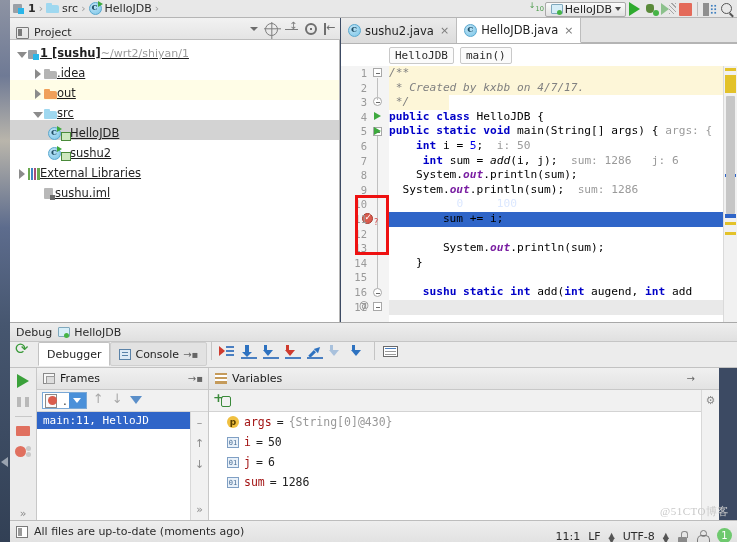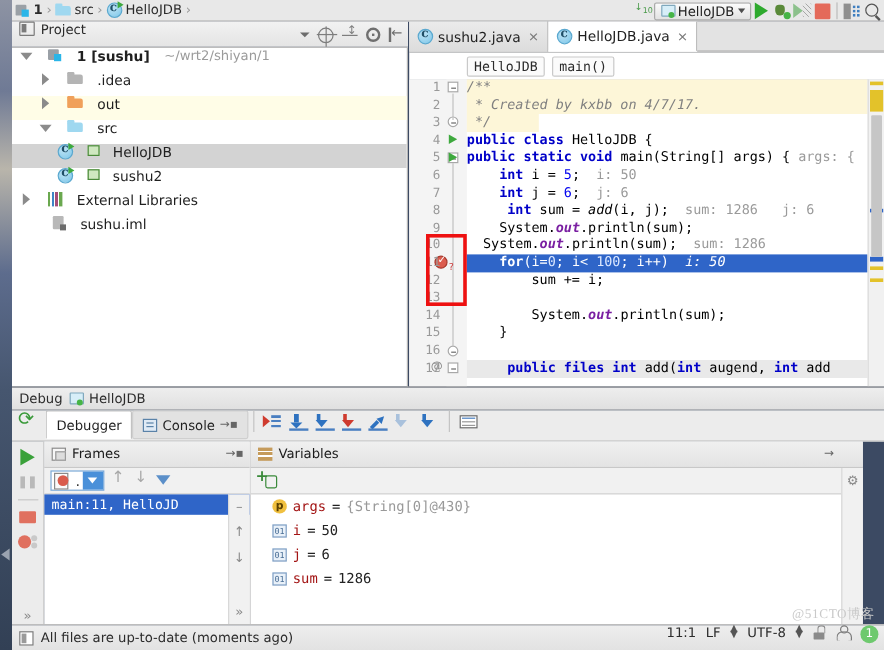--- a/index.html
+++ b/index.html
@@ -66,21 +66,21 @@
     background:
       radial-gradient(circle,#3f7fc0 50%,transparent 51%) 0 0/3.5px 3.5px repeat;}
   .btn-search{width:15px;height:15px;position:relative;}
   .btn-search:before{content:"";position:absolute;left:1px;top:1px;width:9px;height:9px;border:1.6px solid #555;border-radius:50%;}
   .btn-search:after{content:"";position:absolute;right:1px;bottom:1px;width:5px;height:1.8px;background:#555;transform:rotate(45deg);}
 
   
   .proj-head{
     position:absolute; left:10px; top:18px; width:330px; height:22px;
     background:linear-gradient(180deg,#f2f2f2,#e4e4e4); border-bottom:1px solid #bdbdbd;
-    display:flex;align-items:flex-start;padding-left:6px;gap:5px;
+    display:flex;align-items:flex-end;padding-left:6px;gap:5px;
   }
   .icon-projwin{width:13px;height:12px;position:relative;border:1.4px solid #7a7a7a;border-radius:1px;}
   .icon-projwin:after{content:"";position:absolute;left:1px;top:1px;width:4px;height:7px;background:#7a7a7a;}
   .proj-title{font-size:11px;color:#2b2b2b;}
   .proj-tools{position:absolute;right:4px;top:0;height:22px;display:flex;align-items:center;gap:7px;}
   .t-caret{width:0;height:0;border-left:4px solid transparent;border-right:4px solid transparent;border-top:4px solid #6d6d6d;}
   .t-target{width:13px;height:13px;border:1.4px solid #7d7d7d;border-radius:50%;position:relative;}
   .t-target:before{content:"";position:absolute;left:50%;top:-2px;width:1.4px;height:17px;background:#7d7d7d;transform:translateX(-50%);}
   .t-target:after{content:"";position:absolute;top:50%;left:-2px;height:1.4px;width:17px;background:#7d7d7d;transform:translateY(-50%);}
   .t-collapse{width:13px;height:13px;position:relative;}
@@ -90,23 +90,24 @@
   .t-gear:after{content:"";position:absolute;left:3px;top:3px;width:2px;height:2px;background:#6f6f6f;}
   .t-hide{width:12px;height:12px;position:relative;}
   .t-hide:before{content:"";position:absolute;left:0;top:0;width:1.6px;height:12px;background:#6f6f6f;}
   .t-hide:after{content:"\2190";position:absolute;left:2px;top:-2px;font-size:11px;color:#6f6f6f;}
 
   .proj-body{
     position:absolute;left:10px;top:40px;width:330px;height:282px;
     background:#fff;border-right:1px solid #b5b5b5;overflow:hidden;
   }
   .tree-row{
-    display:flex;align-items:flex-start;height:20px;padding-left:4px;gap:12px;
+    display:flex;align-items:flex-end;height:20px;padding-left:4px;gap:0;
     font-size:11.5px;color:#1f1f1f;white-space:nowrap;
     font-family:"DejaVu Sans", sans-serif;
+    text-decoration:underline;
   }
   .tree-row.hl-yellow{background:#fffde7;}
   .tree-row.selected{background:#d3d3d3;}
   .tw{width:12px;height:12px;position:relative;flex:0 0 auto;}
   .tw.down:after{content:"";position:absolute;left:1px;top:4px;border-left:5px solid transparent;border-right:5px solid transparent;border-top:6px solid #8b8b8b;}
   .tw.right:after{content:"";position:absolute;left:3px;top:1px;border-top:5px solid transparent;border-bottom:5px solid transparent;border-left:6px solid #8b8b8b;}
   .indent-1{padding-left:6px;}
   .indent-2{padding-left:22px;}
   .indent-3b{padding-left:38px;}
   .path-gray{color:#9b9b9b;font-size:11px;}
@@ -279,21 +280,21 @@
   .mini{font-size:11px;color:#8a8a8a;}
 
   
   .statusbar{
     position:absolute;left:10px;top:520px;width:727px;height:22px;
     background:linear-gradient(180deg,#eeeeee,#e2e2e2);border-top:1px solid #bdbdbd;
     display:flex;align-items:center;padding-left:6px;gap:6px;font-size:11px;color:#2b2b2b;
   }
   .icon-sbfile{width:12px;height:12px;border:1.4px solid #7a7a7a;position:relative;background:#fff;}
   .icon-sbfile:after{content:"";position:absolute;left:1px;top:1px;width:4px;height:8px;background:#9a9a9a;}
-  .sb-right{position:absolute;right:5px;top:0;height:22px;display:flex;align-items:flex-start;gap:8px;}
+  .sb-right{position:absolute;right:5px;top:0;height:22px;display:flex;align-items:flex-end;gap:8px;}
   .sb-updown{font-size:8px;color:#555;line-height:5px;}
   .icon-lock{width:11px;height:12px;position:relative;}
   .icon-lock:before{content:"";position:absolute;left:1px;bottom:0;width:9px;height:6px;background:#8a8a8a;border-radius:1px;}
   .icon-lock:after{content:"";position:absolute;left:3.5px;top:0;width:5px;height:6px;border:1.4px solid #8a8a8a;border-bottom:none;border-radius:3px 3px 0 0;}
   .icon-person{width:13px;height:13px;position:relative;}
   .icon-person:before{content:"";position:absolute;left:4px;top:0;width:5px;height:5px;border-radius:50%;border:1.3px solid #7a7a7a;}
   .icon-person:after{content:"";position:absolute;left:1px;top:5px;width:11px;height:7px;border:1.3px solid #7a7a7a;border-radius:5px 5px 1px 1px;border-bottom:none;}
   .badge-green{width:15px;height:15px;border-radius:50%;background:#6ec96e;color:#fff;font-size:10px;text-align:center;line-height:15px;}
 
   .watermark{position:absolute;right:8px;top:504px;font-size:11px;color:#c9c9c9;font-family:Liberation Serif, serif;letter-spacing:.5px;}
@@ -467,31 +468,30 @@
       <div class="lnum" style="top:233.6px;">17</div>
     </div>
 
     <div class="code-area">
       <div class="cline"><span class="cmt">/**</span></div>
       <div class="cline"><span class="cmt"> * Created by kxbb on 4/7/17.</span></div>
       <div class="cline"><span class="cmt"> */</span></div>
       <div class="cline"><span class="k">public class </span>HelloJDB {</div>
       <div class="cline"><span class="k">public static void </span><span>main(String[] args) { </span><span class="hint">args: {</span></div>
       <div class="cline">    <span class="k">int </span>i = <span class="num">5</span>;  <span class="hint">i: 50</span></div>
-      <div class="cline">    <span class="k">int </span>j = <span class="num">6</span>;  <span class="hint">j: 6</span></div>
       <div class="cline">     <span class="k">int </span>sum = <span class="mth">add</span>(i, j);  <span class="hint">sum: 1286   j: 6</span></div>
       <div class="cline">    System.<span class="fld">out</span>.println(sum);</div>
       <div class="cline">  System.<span class="fld">out</span>.println(sum);  <span class="hint">sum: 1286</span></div>
       <div class="cline exec-text">    <span class="k">for</span>(i=<span class="num">0</span>; i&lt; <span class="num">100</span>; i++)  <span class="hint-g">i: 50</span></div>
       <div class="cline">        sum += i;</div>
       <div class="cline"> </div>
       <div class="cline">        System.<span class="fld">out</span>.println(sum);</div>
       <div class="cline">    }</div>
       <div class="cline"> </div>
-      <div class="cline">     <span class="k">public files int </span><span>add(</span><span class="k">int </span>augend, <span class="k">int </span>add</div>
+      <div class="cline">     <span class="k">sushu static int </span><span>add(</span><span class="k">int </span>augend, <span class="k">int </span>add</div>
     </div>
 
     <div class="rgutter">
       <div class="mark" style="top:2px;background:#e3c22a;"></div>
       <div class="mark" style="top:9px;height:18px;background:#e3c22a;"></div>
       <div class="mark" style="top:108px;background:#2f65c8;"></div>
       <div class="mark" style="top:148px;height:4px;background:#2f65c8;"></div>
       <div class="mark" style="top:156px;background:#e3c22a;"></div>
       <div class="mark" style="top:166px;background:#e3c22a;"></div>
       <div class="sbthumb" style="top:30px;height:118px;"></div>

